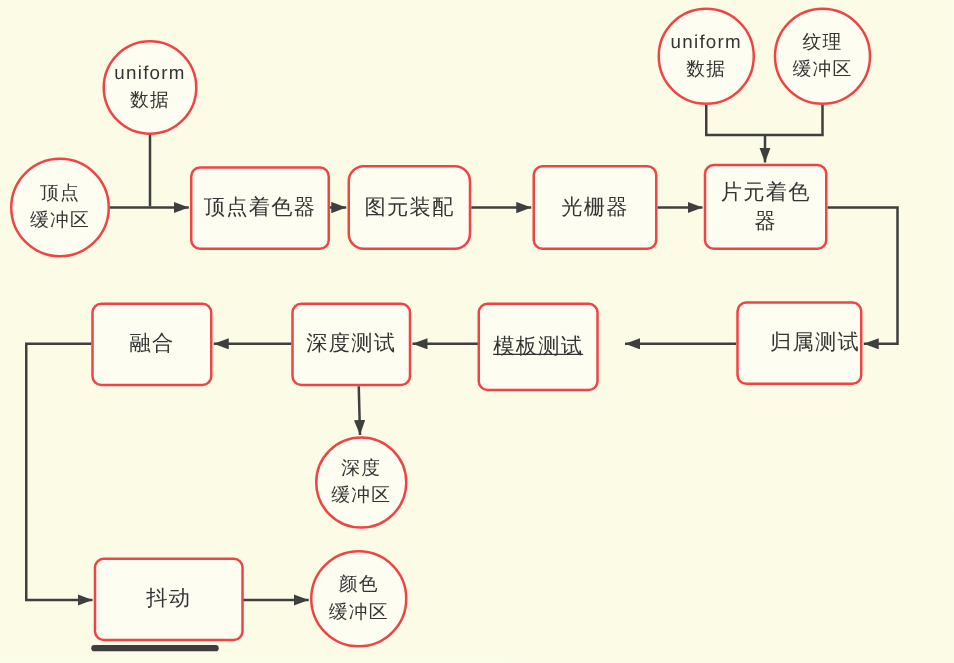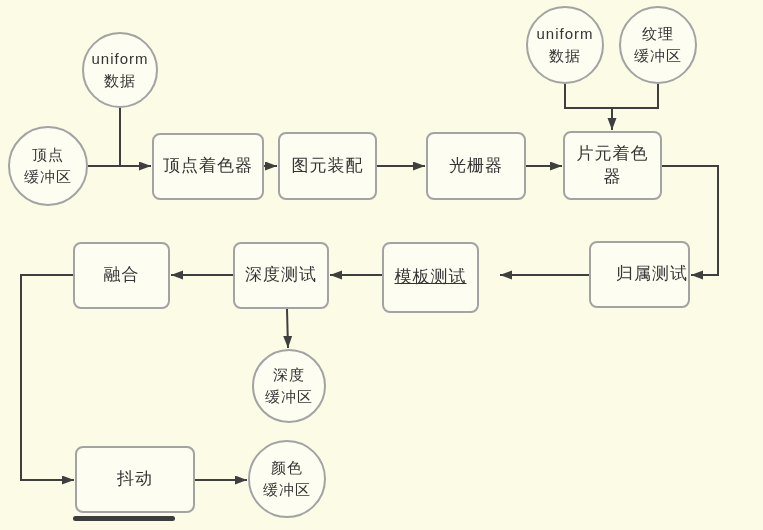--- a/index.html
+++ b/index.html
@@ -20,21 +20,21 @@
     width: 763px; height: 530px;
   }
   #node-layer {
     position: absolute;
     left: 0; top: 0;
     width: 763px; height: 530px;
   }
   .node {
     position: absolute;
     box-sizing: border-box;
-    border: 2px solid #a3a3a3;
+    border: 2px solid #ef4444;
     background: #fdfdf2;
     display: flex;
     align-items: center;
     justify-content: center;
     text-align: center;
     color: #343434;
   }
   .node.rect {
     border-radius: 8px;
     font-size: 17px;
@@ -87,21 +87,21 @@
         <span class="label">顶点
 缓冲区</span>
       </div>
       <div class="node circle" style="left: 82px; top: 32px; width: 76px; height: 76px;">
         <span class="label">uniform
 数据</span>
       </div>
       <div class="node rect" style="left: 152px; top: 133px; width: 112px; height: 67px;">
         <span class="label">顶点着色器</span>
       </div>
-      <div class="node rect" style="left: 278px; top: 132px; width: 99px; height: 68px;">
+      <div class="node rect" style="left: 278px; top: 132px; width: 99px; height: 68px; border-radius: 13px;">
         <span class="label">图元装配</span>
       </div>
       <div class="node rect" style="left: 426px; top: 132px; width: 100px; height: 68px;">
         <span class="label">光栅器</span>
       </div>
       <div class="node rect" style="left: 563px; top: 131px; width: 99px; height: 69px;">
         <span class="label">片元着色
 器</span>
       </div>
       <div class="node circle" style="left: 526px; top: 6px; width: 78px; height: 78px;">

